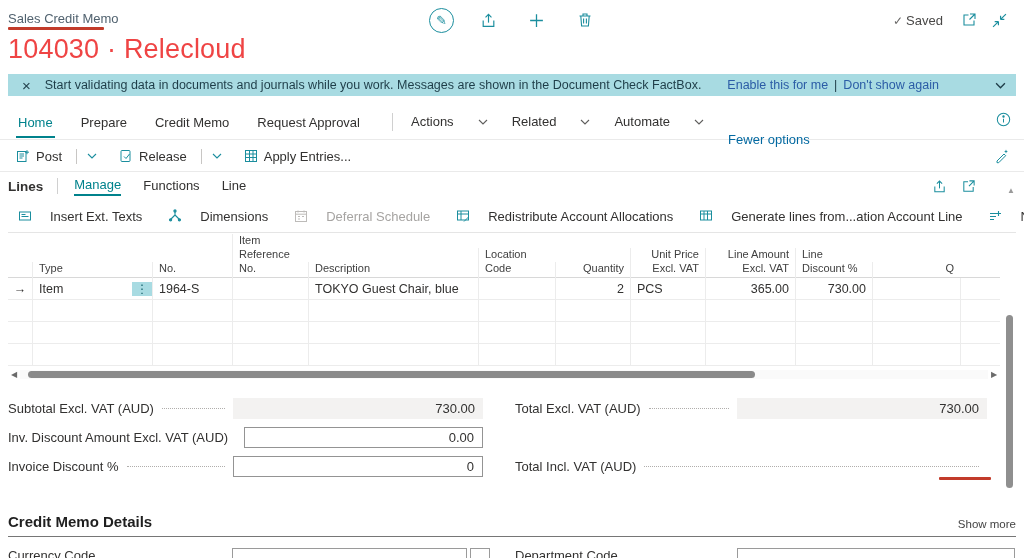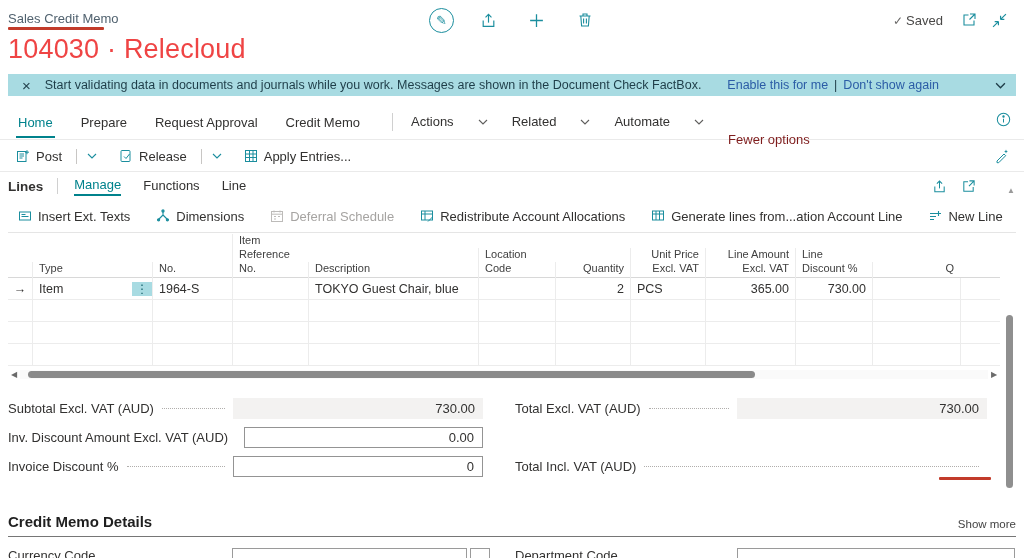--- a/index.html
+++ b/index.html
@@ -26,41 +26,41 @@
   .notif .links { margin-left:26px; color:#2b5ca6; white-space:nowrap; }
   .notif .links .sep { color:#1e3d48; padding:0 6px; }
   .notif .chev-wrap { margin-left:auto; color:#1e3d48; }
 
   
   .menu-row { left:0; top:104px; width:1024px; height:36px; border-bottom:1px solid #eaeaea; display:flex; align-items:center; padding-left:16px; font-size:13px; color:#323130; }
   .menu-row .tab { margin-right:24px; padding:9px 2px 8px; cursor:pointer; }
   .menu-row .tab.active { color:#00828c; border-bottom:2px solid #00828c; padding-bottom:6px; }
   .menu-row .vdiv { width:1px; height:18px; background:#d0d0d0; margin:0 18px 0 6px; }
   .menu-row .dd { margin-right:24px; display:flex; align-items:center; gap:24px; cursor:pointer; }
-  .menu-row .fewer { color:#7f1d1d; cursor:pointer;margin-top:36px; }
+  .menu-row .fewer { color:#0369a1; cursor:pointer;margin-top:36px; }
   .info-i { left:996px; top:112px; width:16px; height:16px; color:#1b8e9e; }
 
   
   .act-row { left:0; top:141px; width:1024px; height:31px; border-bottom:1px solid #eaeaea; display:flex; align-items:center; padding-left:16px; font-size:13px; }
   .btn { display:flex; align-items:center; gap:6px; margin-right:22px; cursor:pointer; color:#323130; }
   .btn svg { color:#1b8e9e; }
   .split-div { width:1px; height:15px; background:#c8c6c4; margin:0 4px 0 8px; }
   .chev { color:#5f5e5d; display:flex; }
 
   
   .lines-hdr { left:8px; top:173px; width:1008px; height:26px; display:flex; align-items:center; font-size:13px; }
   .lines-hdr .ttl { font-weight:700; font-size:13.5px; margin-right:14px; }
   .lines-hdr .vdiv { width:1px; height:16px; background:#d0d0d0; margin-right:16px; }
   .lines-hdr .ltab { margin-right:22px; cursor:pointer; padding-bottom:2px; }
   .lines-hdr .ltab.active { color:#00828c; border-bottom:2px solid #00828c; }
   .lines-hdr .right-icons { margin-left:auto; display:flex; gap:14px; color:#1b8e9e; margin-right:40px; }
 
   
   .ltool { left:8px; top:200px; width:1008px; height:33px; border-bottom:1px solid #e5e5e5; display:flex; align-items:center; padding-left:10px; font-size:13px; }
-  .ltool .item { display:flex; align-items:center; gap:6px; margin-right:26px; cursor:pointer; white-space:nowrap; }
+  .ltool .item { display:flex; align-items:center; gap:18px; margin-right:26px; cursor:pointer; white-space:nowrap; }
   .ltool .item svg { color:#1b8e9e; }
   .ltool .item.disabled { color:#a6a4a2; cursor:default; }
   .ltool .item.disabled svg { color:#bdbbb9; }
 
   
   .grid { left:8px; top:234px; width:992px; font-size:12.5px; }
   .g-row { display:grid; grid-template-columns:24px 100px 20px 80px 76px 170px 77px 75px 75px 90px 77px 88px 40px; }
   .g-head { height:44px; align-items:end; color:#404040; font-size:11px; line-height:1.25; border-bottom:1px solid #d8d8d8; }
   .g-head > div { padding:0 6px 5px; border-left:1px solid #ececec; }
   .g-head > div:first-child { border-left:none; }
@@ -160,22 +160,22 @@
     <span class="chev-wrap">
       <svg width="11" height="7" viewBox="0 0 10 6" fill="none" stroke="currentColor" stroke-width="1.2">
           <path d="M1 1l4 4 4-4"></path>
         </svg>
     </span>
   </div>
 
   <div class="abs menu-row">
     <span class="tab active">Home</span>
     <span class="tab">Prepare</span>
+    <span class="tab">Credit Memo</span>
     <span class="tab">Request Approval</span>
-    <span class="tab">Credit Memo</span>
     <span class="vdiv"></span>
     <span class="dd">
       <span>Actions</span>
       <span class="chev">
           <svg width="10" height="6" viewBox="0 0 10 6" fill="none" stroke="currentColor" stroke-width="1.1">
             <path d="M1 1l4 4 4-4"></path>
           </svg>
         </span>
     </span>
     <span class="dd">

